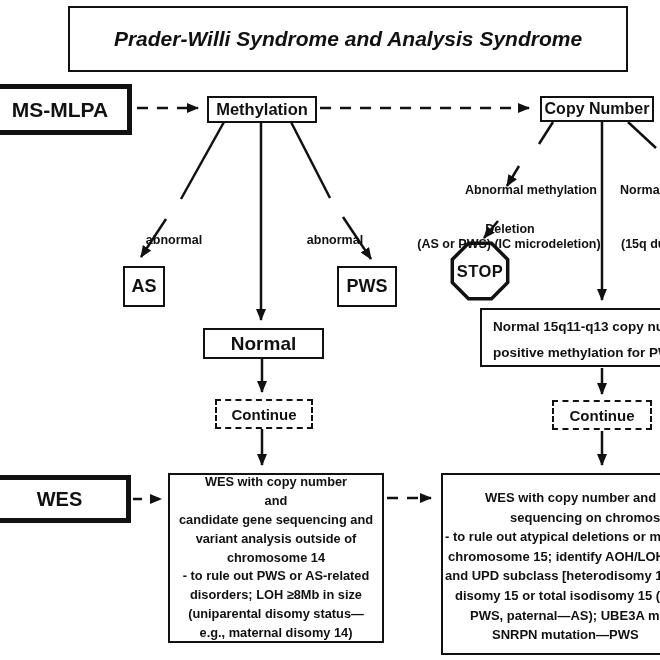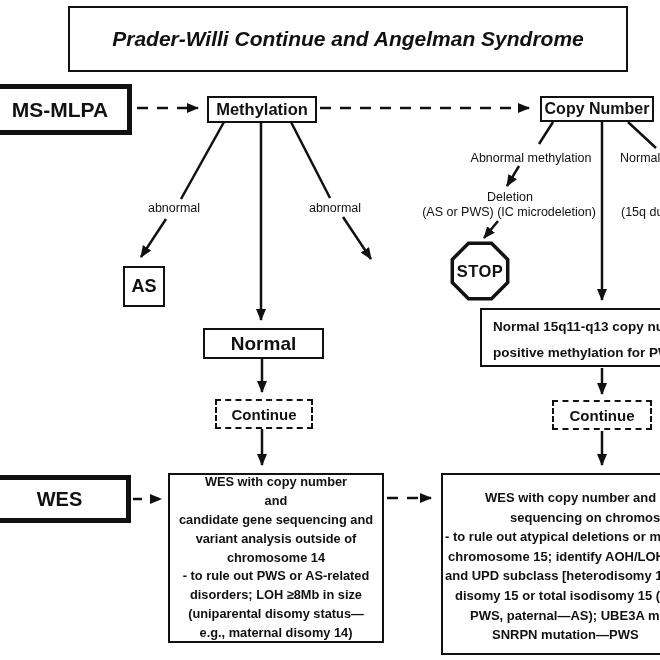--- a/index.html
+++ b/index.html
@@ -33,21 +33,21 @@
             padding:13px 0 0 2px;font-size:13px;line-height:19.6px;}
   .wesR-box .rline{white-space:nowrap;font-weight:bold;}
   .wesR-box .rline:nth-child(1){padding-left:40px;}
   .wesR-box .rline:nth-child(2){padding-left:65px;}
   .wesR-box .rline:nth-child(3){padding-left:0px;}
   .wesR-box .rline:nth-child(4){padding-left:3px;}
   .wesR-box .rline:nth-child(5){padding-left:0px;}
   .wesR-box .rline:nth-child(6){padding-left:10px;}
   .wesR-box .rline:nth-child(7){padding-left:25px;}
   .wesR-box .rline:nth-child(8){padding-left:47px;}
-  .lbl{position:absolute;font-weight:normal;font-size:12.5px;white-space:nowrap;}
+  .lbl{position:absolute;font-weight:bold;font-size:12.5px;white-space:nowrap;margin-top:32px;}
   .ctr{transform:translateX(-50%);}
   .stop-text{position:absolute;left:480px;top:262px;transform:translateX(-50%);
              font-weight:bold;font-size:16.5px;letter-spacing:0.5px;}
 </style>
 </head>
 <body>
 
 <div class="stage">
 
   <svg width="760" height="660" viewBox="0 0 760 660">
@@ -77,37 +77,40 @@
       <line x1="602" y1="121" x2="602" y2="300" marker-end="url(#ah)"></line>
       <line x1="628" y1="122" x2="656" y2="148"></line>
       <line x1="602" y1="368" x2="602" y2="394" marker-end="url(#ah)"></line>
       <line x1="602" y1="431" x2="602" y2="465" marker-end="url(#ah)"></line>
     </g>
 
     <polygon points="507.7,282.5 491.5,298.7 468.5,298.7 452.3,282.5 452.3,259.5 468.5,243.3 491.5,243.3 507.7,259.5" fill="#fff" stroke="#111" stroke-width="3.5"></polygon>
   </svg>
 
   <div class="box title-box">
-    <div>Prader-Willi Continue and Angelman Syndrome</div>
+    <div>Prader-Willi Syndrome and Analysis Syndrome</div>
   </div>
 
   <div class="box thick msmlpa-box">
     <span>MS-MLPA</span>
   </div>
   <div class="box thick wes-box">
     <span>WES</span>
   </div>
 
   <div class="box meth-box">
     <span>Methylation</span>
   </div>
   <div class="lbl ctr" style="left:174px;top:201px;">abnormal</div>
   <div class="lbl ctr" style="left:335px;top:201px;">abnormal</div>
   <div class="box as-box">
     <span>AS</span>
+  </div>
+  <div class="box pws-box">
+    <span>PWS</span>
   </div>
   <div class="box normal-box">
     <span>Normal</span>
   </div>
   <div class="box dashedbox cont-left">
     <span>Continue</span>
   </div>
 
   <div class="box cn-box">
     <span>Copy Number</span>

